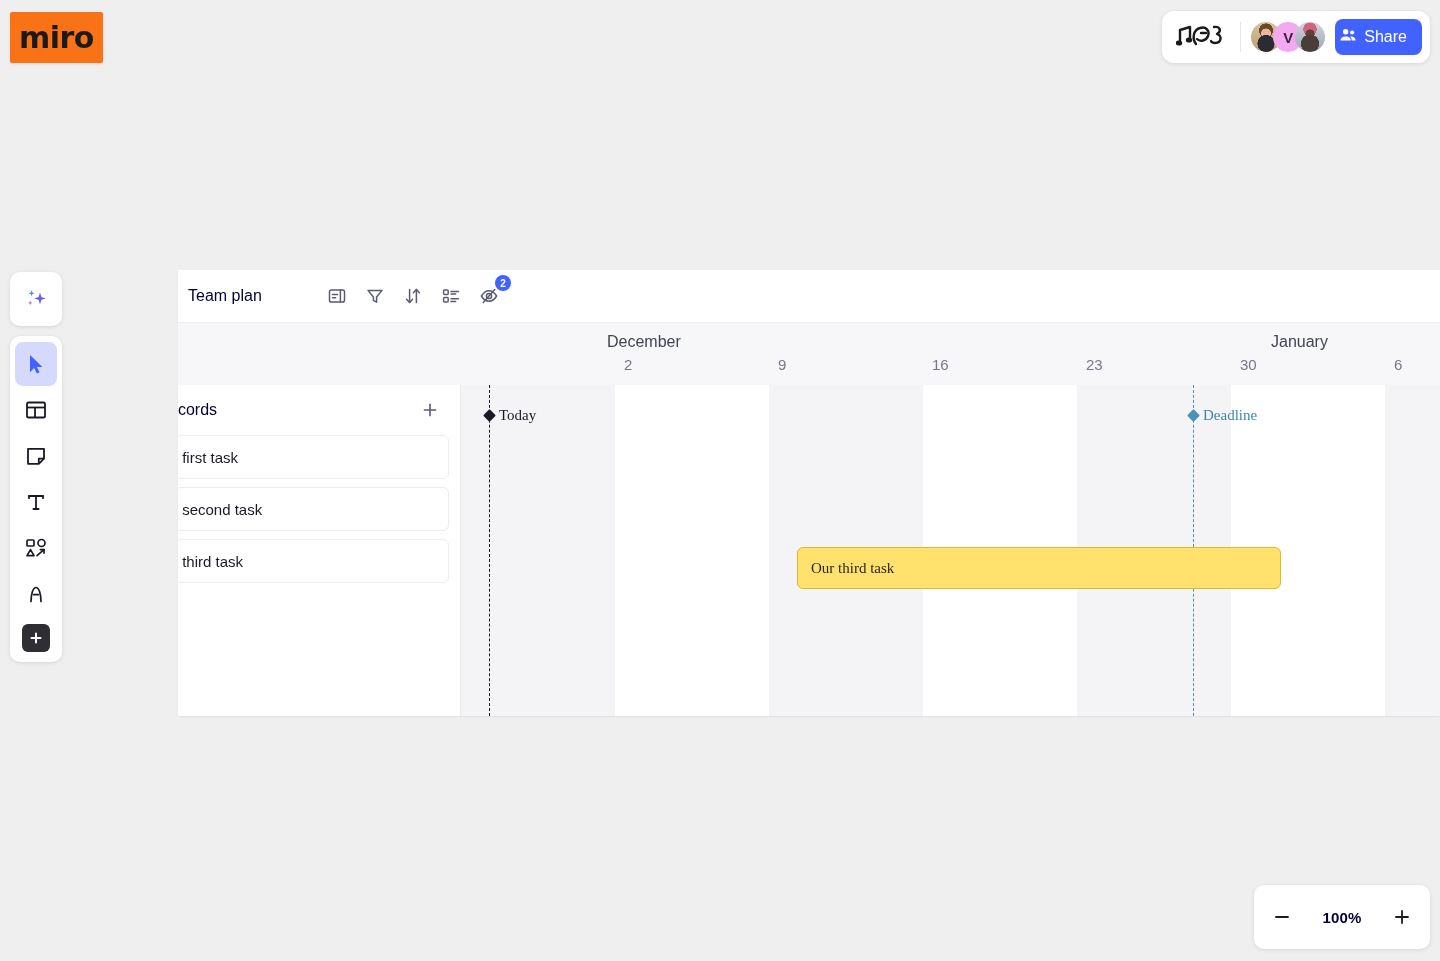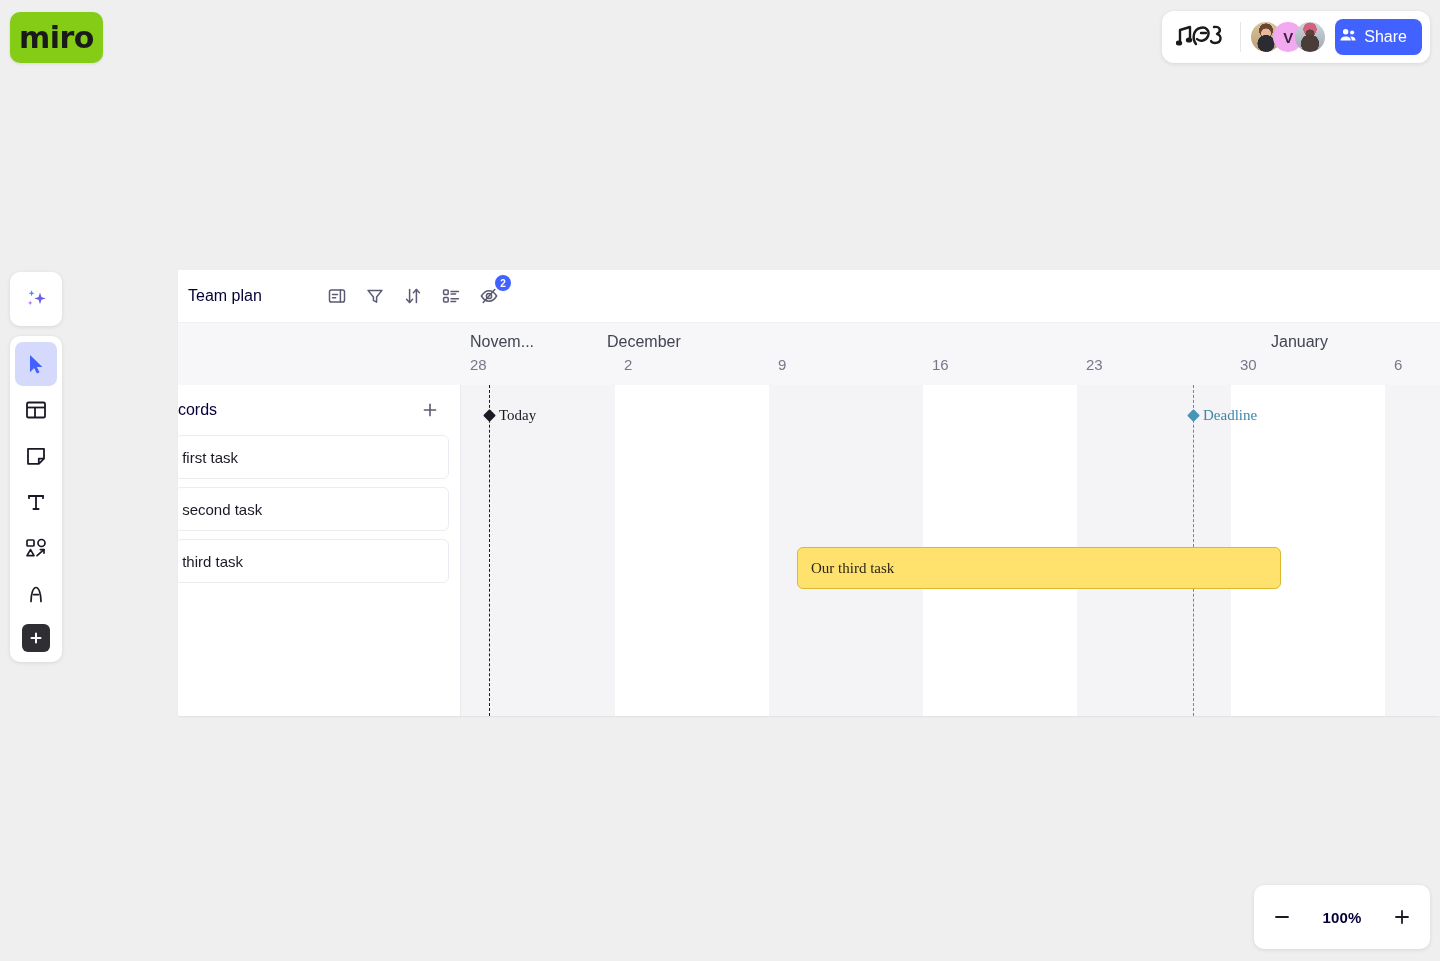--- a/index.html
+++ b/index.html
@@ -16,22 +16,22 @@
     -webkit-font-smoothing: antialiased;
   }
 
   
   #miro-logo {
     position: absolute;
     left: 10px;
     top: 12px;
     width: 93px;
     height: 51px;
-    background: #84cc16;
-    border-radius: 10px;
+    background: #f97316;
+    border-radius: 2px;
     box-shadow: 0 1px 3px rgba(0,0,0,.10);
     display: flex;
     align-items: center;
     justify-content: center;
   }
   #miro-logo .wordmark {
     font-size: 30px;
     font-weight: 700;
     letter-spacing: -0.5px;
     color: #1a1a1a;
@@ -563,24 +563,20 @@
           <path d="M4.2 16.4 L15.8 3.6"></path>
         </svg>
         <span class="badge">2</span>
       </div>
     </div>
   </div>
 
   <div id="scale-row">
     <div id="scale-left-pad"></div>
     <div id="scale-cols">
-      <div class="scale-col" style="left:0px">
-        <div class="month-lbl">Novem...</div>
-        <div class="day-lbl">28</div>
-      </div>
       <div class="scale-col" style="left:154px">
         <div class="month-lbl" style="left:-8px">December</div>
         <div class="day-lbl">2</div>
       </div>
       <div class="scale-col" style="left:308px">
         <div class="day-lbl">9</div>
       </div>
       <div class="scale-col" style="left:462px">
         <div class="day-lbl">16</div>
       </div>

